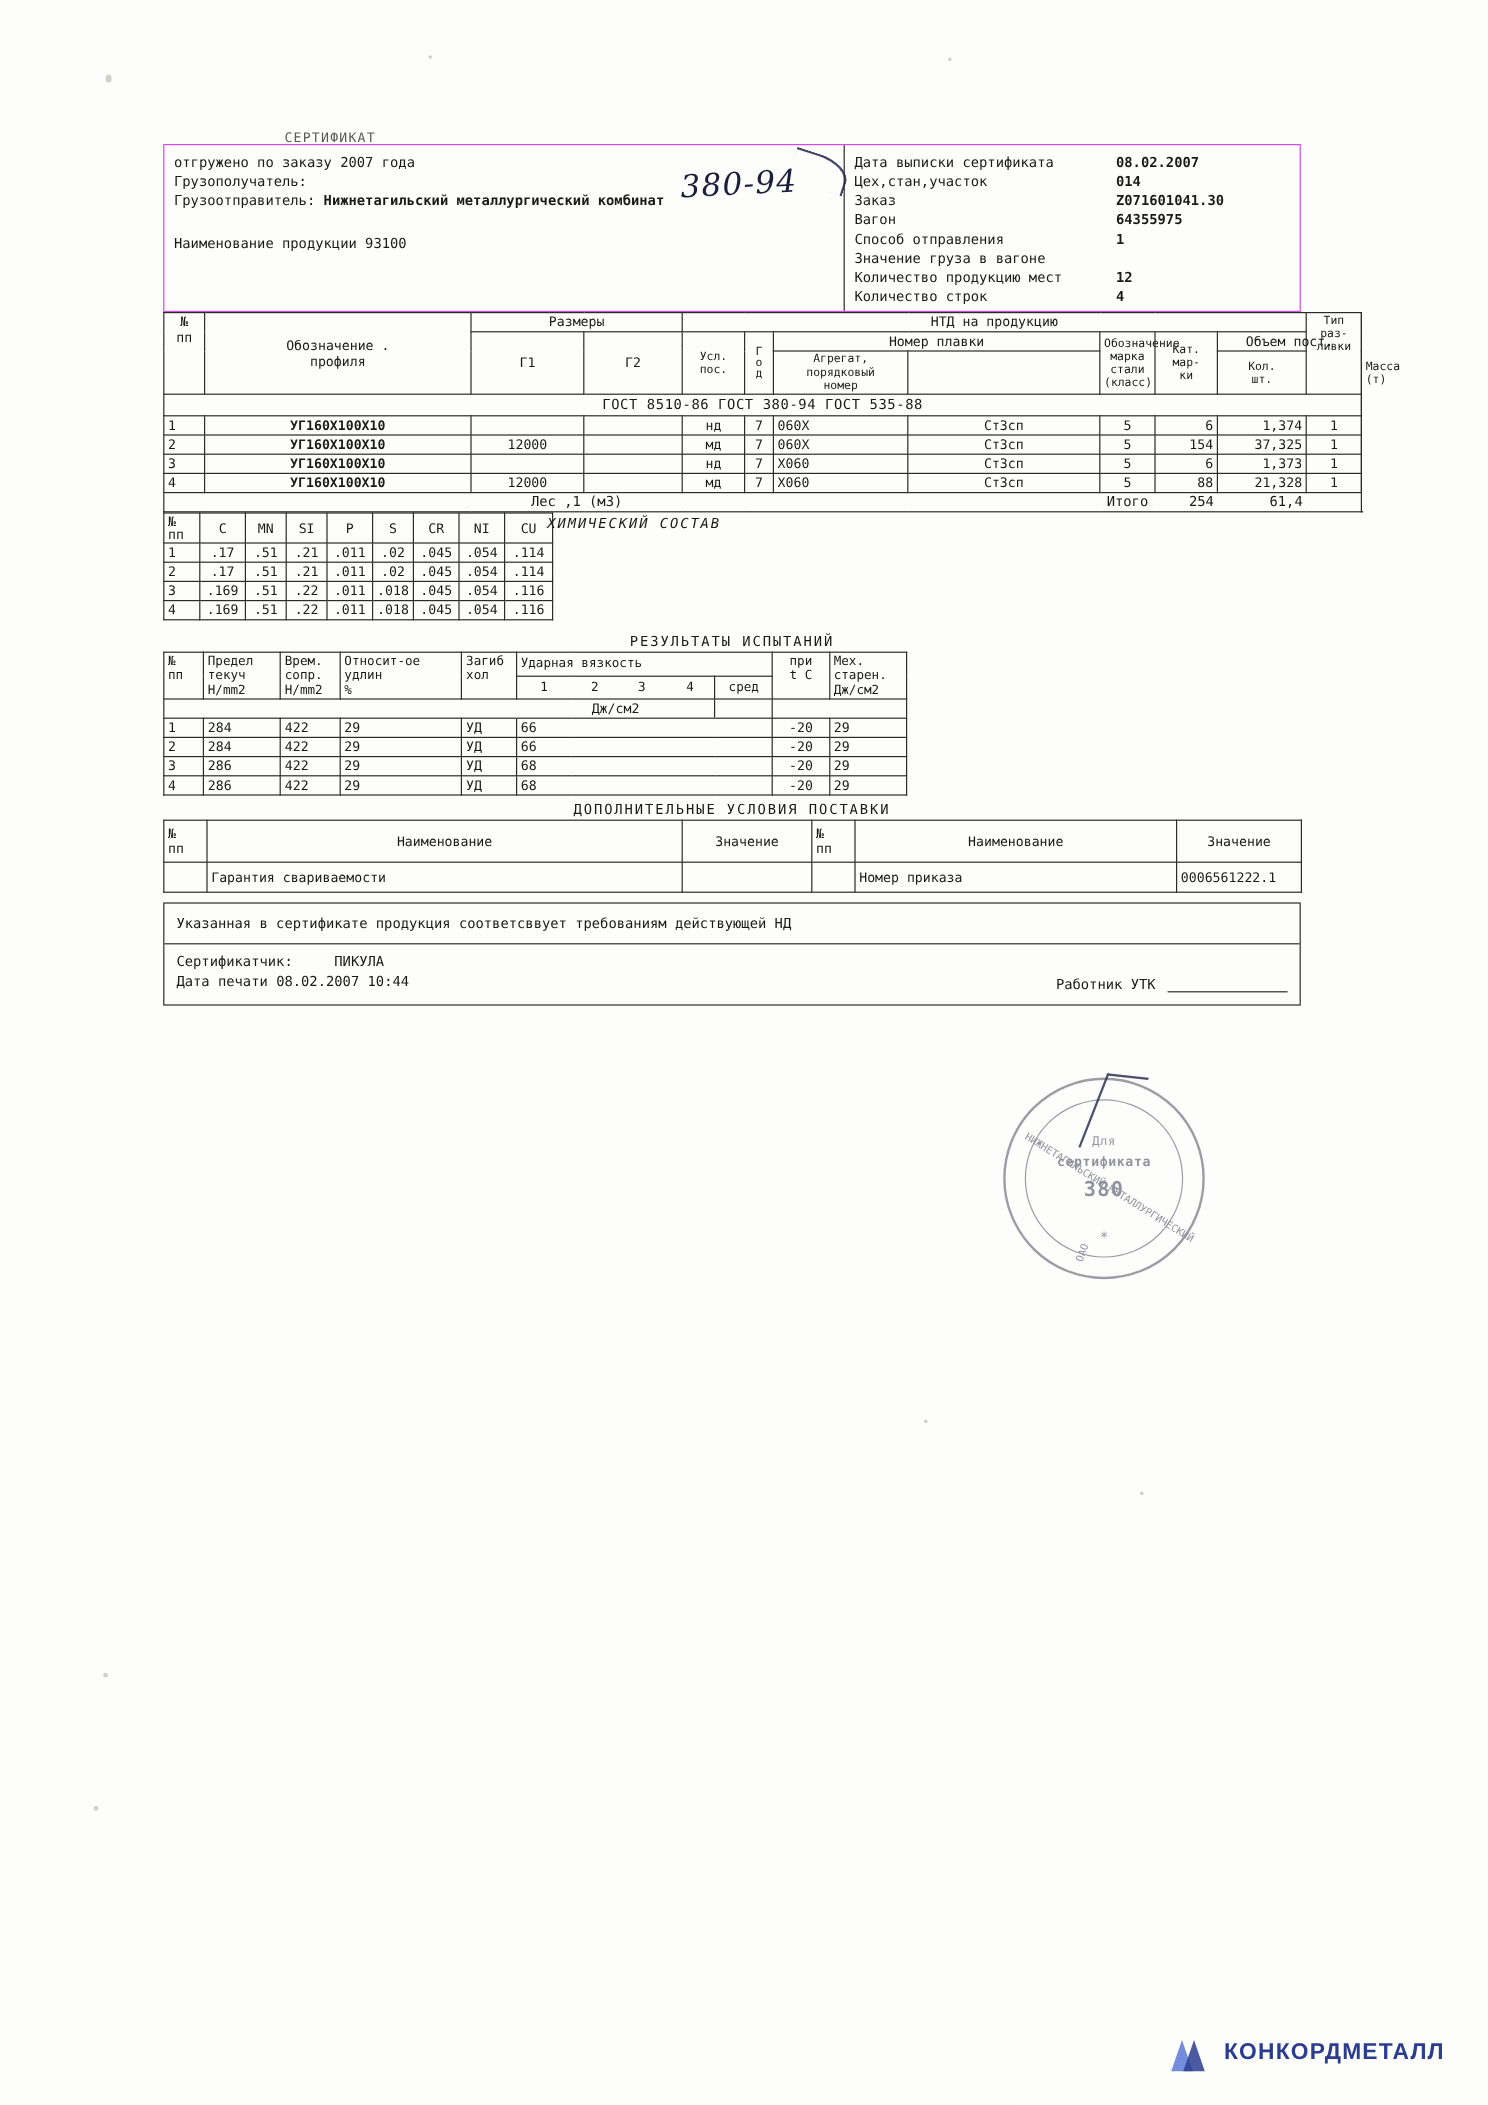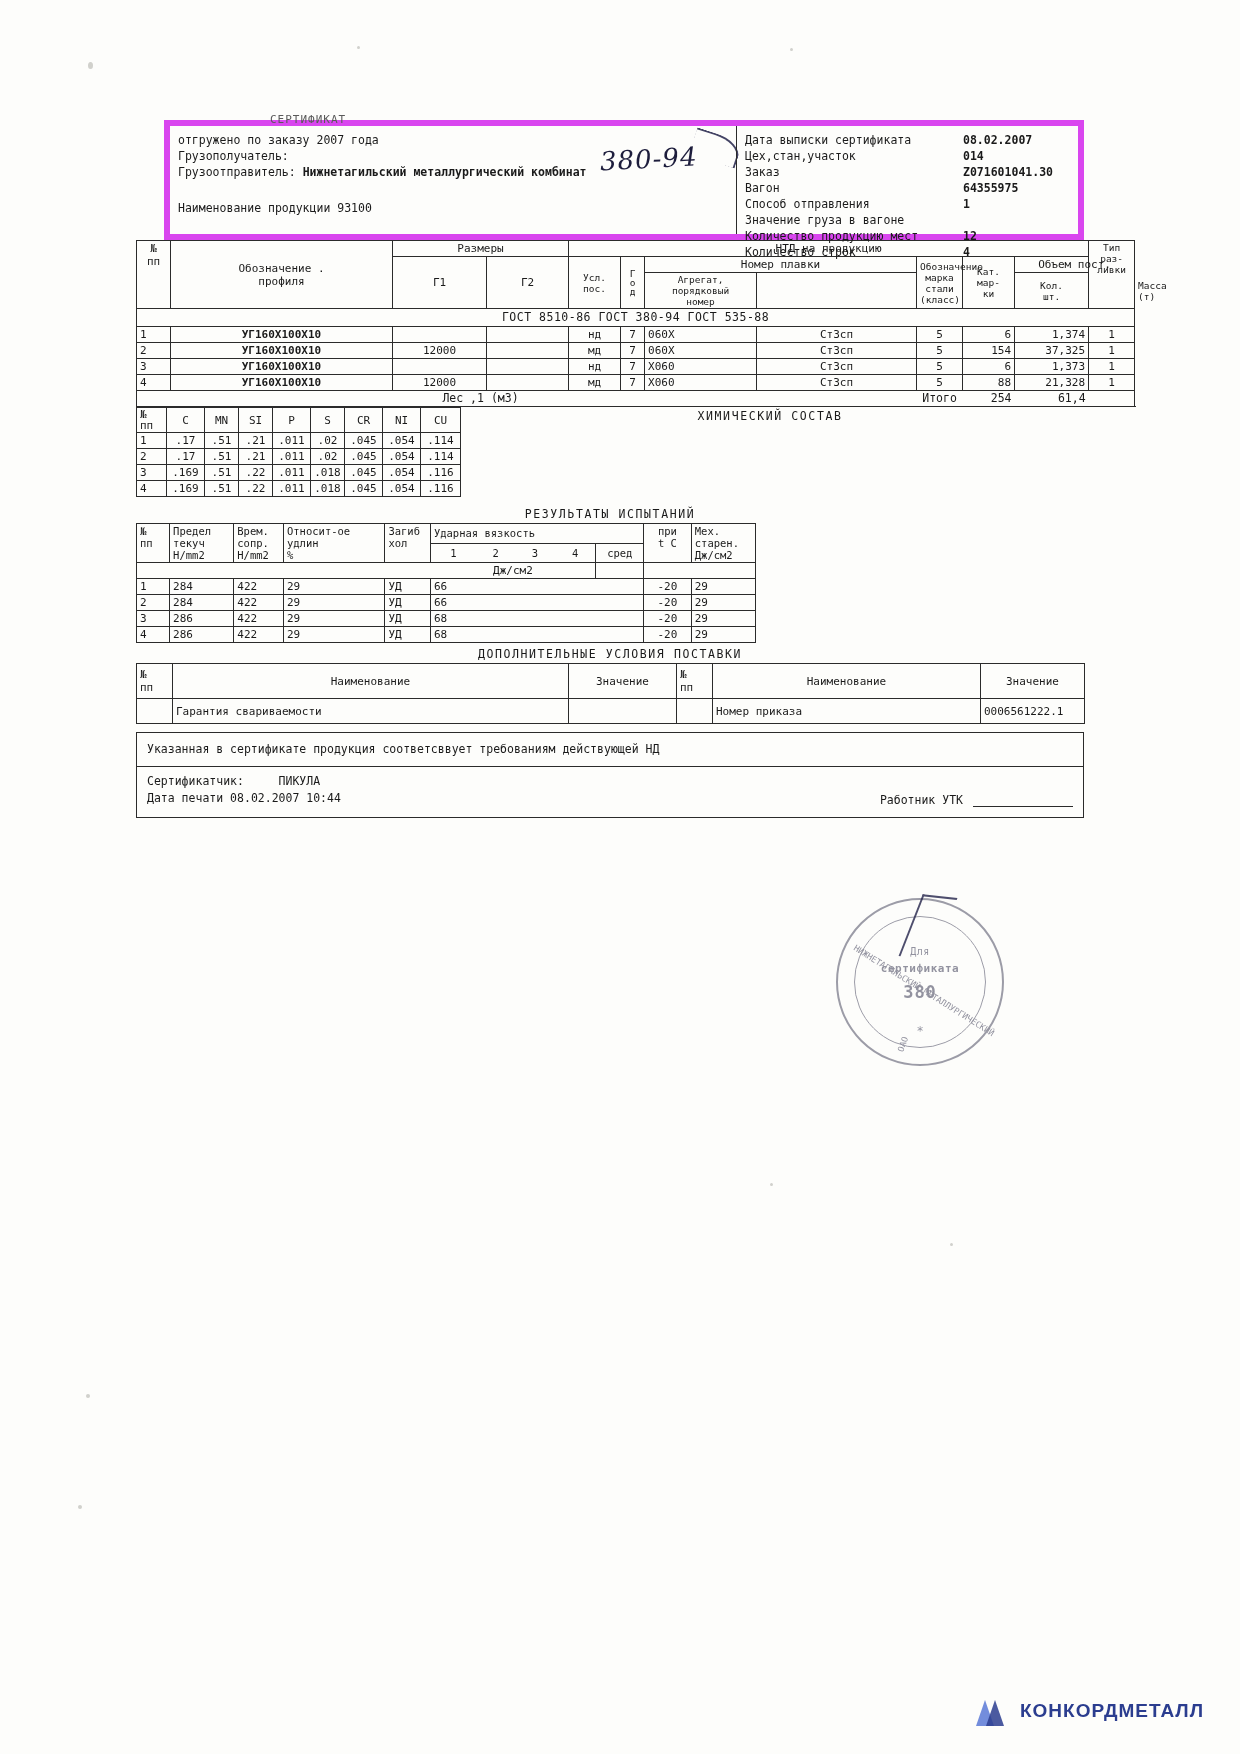--- a/index.html
+++ b/index.html
@@ -31,24 +31,23 @@
   .doc {
     position: absolute;
     left: 136px;
     top: 120px;
     width: 948px;
   }
 
   
   .header-box {
     position: relative;
-    border: 6px solid #d946ef;
-    height: 120px;
+    border: 1px solid #d946ef;
+    height: 140px;
     box-sizing: border-box;
-    margin-left: 28px;
   }
   .header-left {
     position: absolute;
     left: 8px;
     top: 6px;
     width: 560px;
     font-size: 11.5px;
     line-height: 16px;
   }
   .header-left .ln { white-space: nowrap; }
@@ -145,23 +144,23 @@
   .itog .line { border-top: 1px solid #2b2b2b; }
 
   
   .chem-wrap { display: flex; position: relative; }
   .tbl-chem { width: 320px; table-layout: fixed; font-size: 11px; }
   .chem-title {
     position: absolute;
     left: 320px;
     right: 0;
     top: 2px;
-    text-align: center;
     font-size: 11.5px;
     letter-spacing: 1.6px;
+    font-style: italic;
   }
 
   
   .tbl-tests { table-layout: fixed; width: 620px; }
   .tbl-tests .h { font-size: 10.5px; line-height: 12px; }
 
   
   .tbl-extra { table-layout: fixed; }
 
   

